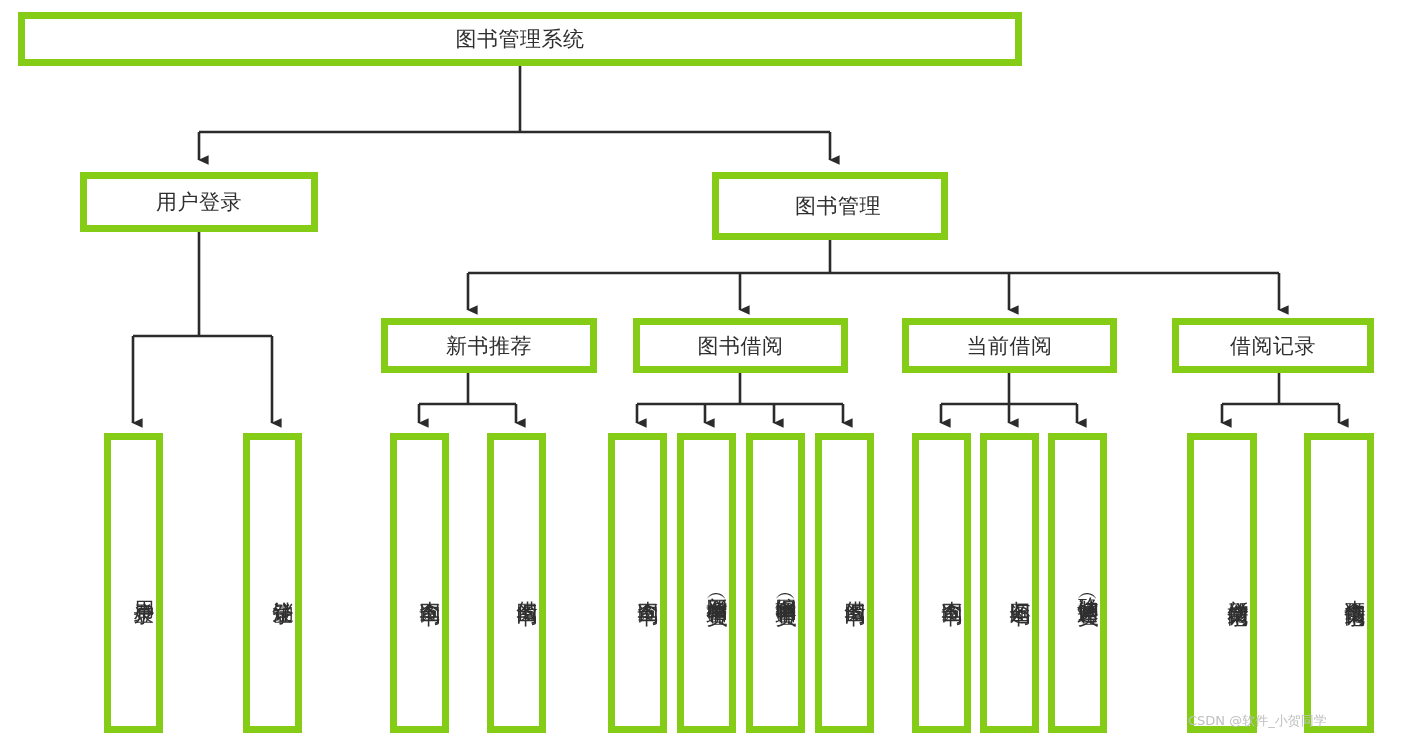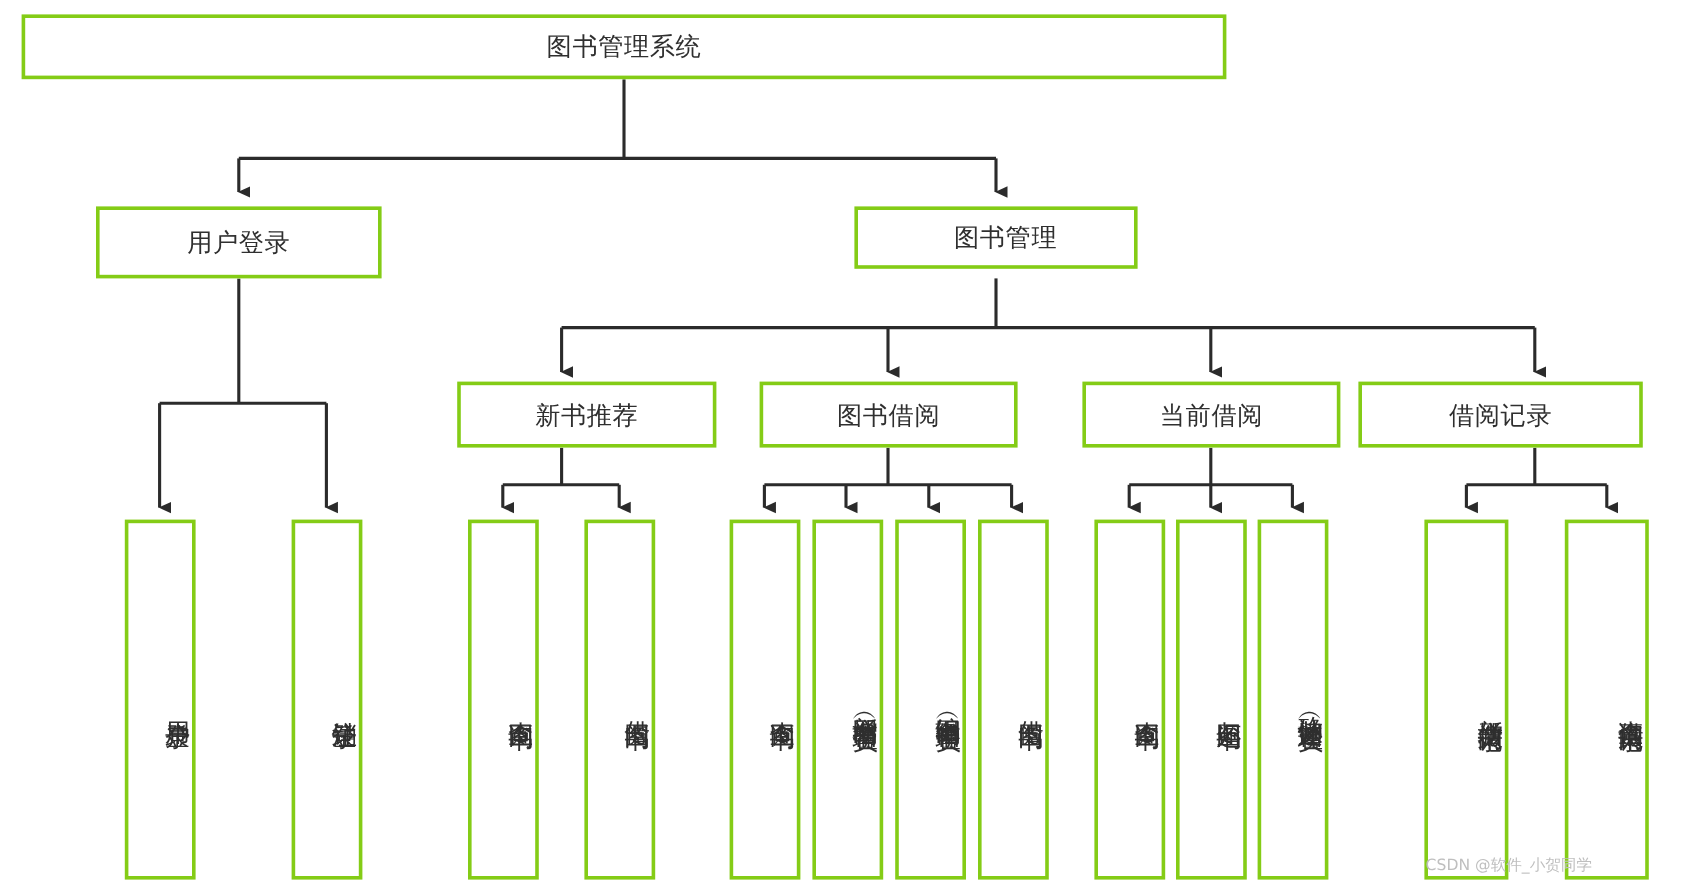--- a/index.html
+++ b/index.html
@@ -21,21 +21,21 @@
   }
   svg.edges {
     position: absolute;
     top: 0; left: 0;
     width: 1405px;
     height: 747px;
   }
   .node {
     position: absolute;
     box-sizing: border-box;
-    border: 3px solid #84cc16;
+    border: 7px solid #84cc16;
     background: #ffffff;
     display: flex;
     align-items: center;
     justify-content: center;
     color: #2f2f2f;
     text-align: right;
   }
   .node.horiz {
     font-size: 21px;
     letter-spacing: 0.5px;
@@ -120,34 +120,34 @@
     </g>
   </svg>
 
   <div class="node horiz" style="left:18px; top:12px; width:1004px; height:54px;">
     <span>图书管理系统</span>
   </div>
 
   <div class="node horiz" style="left:80px; top:172px; width:238px; height:60px;">
     <span>用户登录</span>
   </div>
-  <div class="node horiz" style="left:712px; top:172px; width:236px; height:52px;padding-left:16px;">
+  <div class="node horiz" style="left:712px; top:172px; width:236px; height:68px;padding-left:16px;">
     <span>图书管理</span>
   </div>
 
   <div class="node horiz" style="left:381px; top:318px; width:216px; height:55px;">
     <span>新书推荐</span>
   </div>
   <div class="node horiz" style="left:902px; top:318px; width:215px; height:55px;">
     <span>当前借阅</span>
   </div>
   <div class="node horiz" style="left:633px; top:318px; width:215px; height:55px;">
     <span>图书借阅</span>
   </div>
-  <div class="node horiz" style="left:1132px; top:318px; width:237px; height:55px;font-family:Liberation Mono, monospace;">
+  <div class="node horiz" style="left:1172px; top:318px; width:202px; height:55px;font-family:Liberation Mono, monospace;">
     <span>借阅记录</span>
   </div>
 
   <div class="node vert" style="left:104px; top:433px; width:59px; height:300px;">
     <span class="vlabel">用户登录</span>
   </div>
   <div class="node vert" style="left:243px; top:433px; width:59px; height:300px;">
     <span class="vlabel">注销登录</span>
   </div>
 

